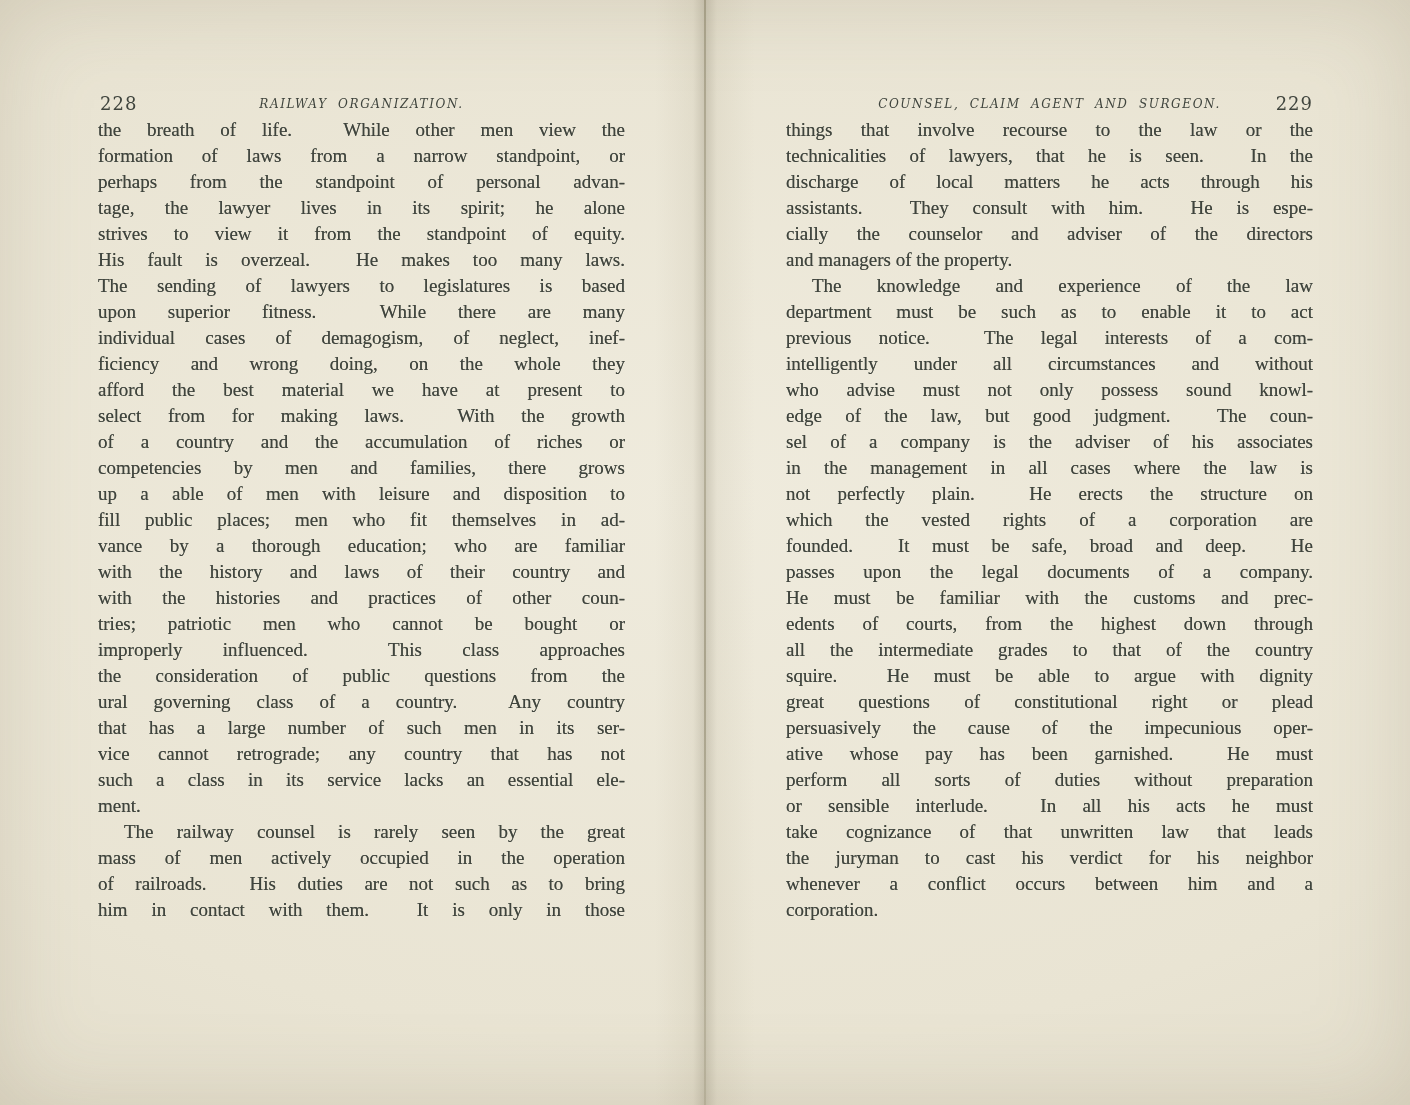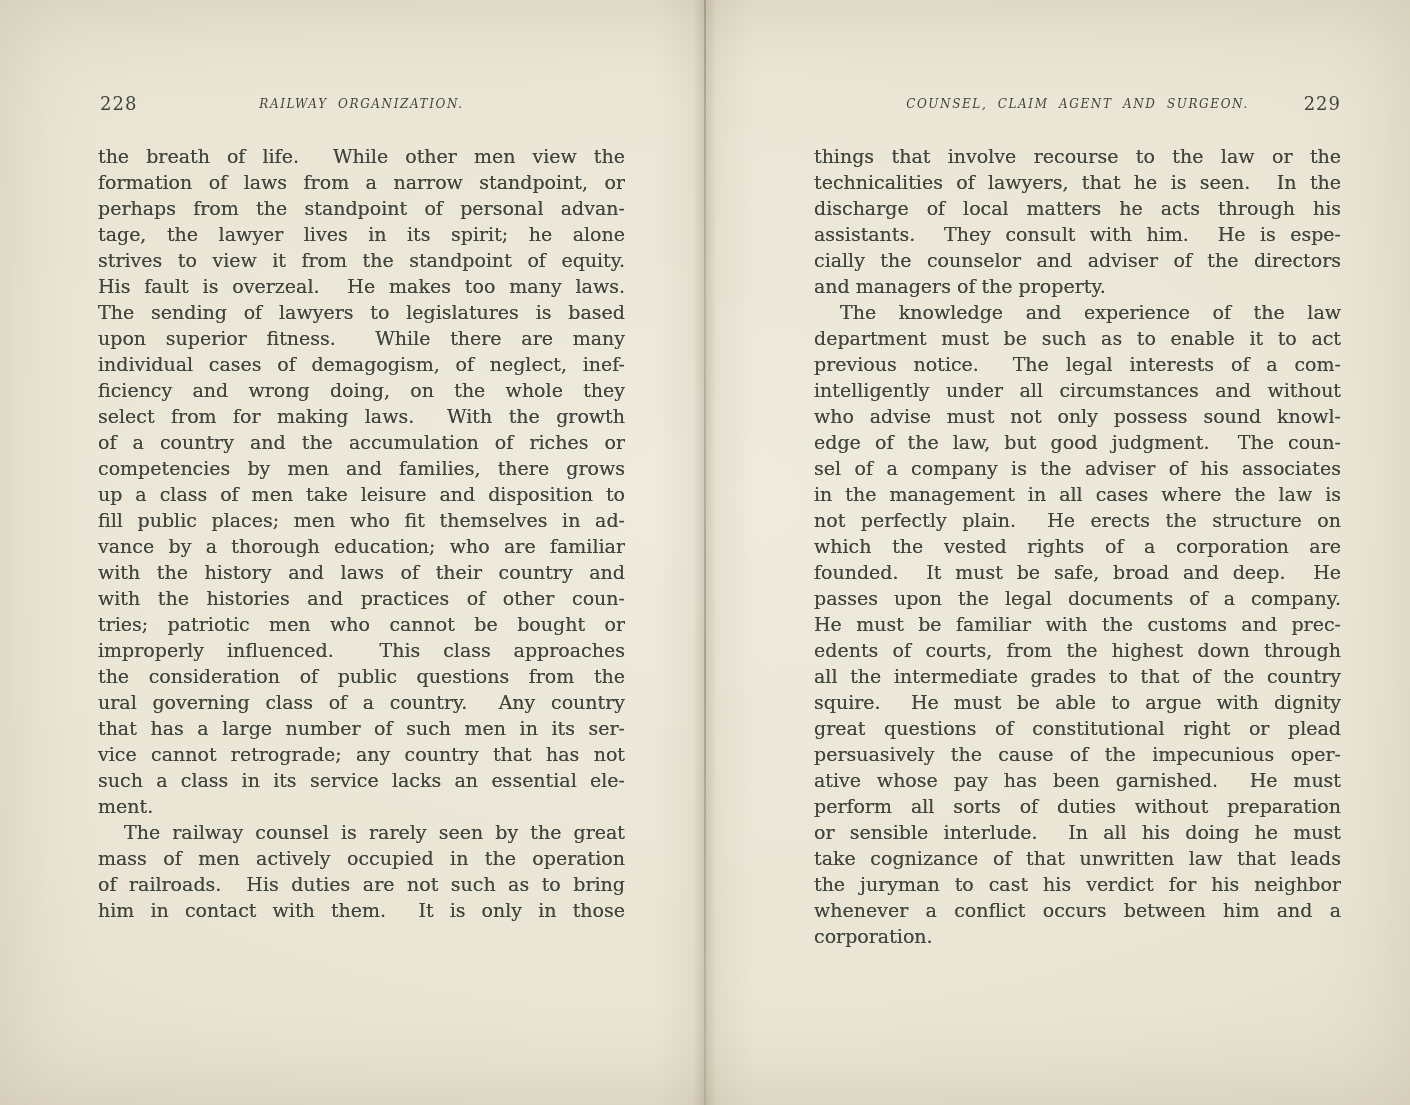--- a/index.html
+++ b/index.html
@@ -47,21 +47,21 @@
       rgba(140, 133, 105, 0.55) 60%,
       rgba(150, 143, 115, 0.30) 100%);
   }
   .page {
     position: absolute;
     top: 0;
     height: 1105px;
     width: 642px;
   }
   .page-left  { left: 0; }
-  .page-right { left: 733px; padding-left: 20px; }
+  .page-right { left: 705px; padding-left: 20px; }
   .text-col {
     position: absolute;
     top: 93px;
     width: 527px;
   }
   .page-left  .text-col { left: 98px; }
   .page-right .text-col { left: 81px; }
   .page-header {
     position: relative;
     height: 24px;
@@ -77,24 +77,24 @@
   .page-num {
     position: absolute;
     top: 0;
     font-size: 18px;
     font-style: normal;
     letter-spacing: 1px;
   }
   .page-num-left  { left: 2px; }
   .page-num-right { right: 0; }
   .page-body {
-    margin-top: 26px;
     font-size: 19px;
     line-height: 26px;
     text-shadow: 0 0 0.6px rgba(63, 68, 61, 0.7);
+    font-family: Liberation Serif, serif;
   }
   .line {
     height: 26px;
     text-align: justify;
     text-align-last: justify;
     white-space: pre-wrap;
     overflow: hidden;
   }
   .line.para-end { text-align-last: left; }
   .line.indent   { text-indent: 26px; }
@@ -114,24 +114,25 @@
           <div class="line">the breath of life.  While other men view the</div>
           <div class="line">formation of laws from a narrow standpoint, or</div>
           <div class="line">perhaps from the standpoint of personal advan-</div>
           <div class="line">tage, the lawyer lives in its spirit; he alone</div>
           <div class="line">strives to view it from the standpoint of equity.</div>
           <div class="line">His fault is overzeal.  He makes too many laws.</div>
           <div class="line">The sending of lawyers to legislatures is based</div>
           <div class="line">upon superior fitness.  While there are many</div>
           <div class="line">individual cases of demagogism, of neglect, inef-</div>
           <div class="line">ficiency and wrong doing, on the whole they</div>
+          <div class="line">afford the best material we have at present to</div>
           <div class="line">select from for making laws.  With the growth</div>
           <div class="line">of a country and the accumulation of riches or</div>
           <div class="line">competencies by men and families, there grows</div>
-          <div class="line">up a class of men take leisure and disposition to</div>
+          <div class="line">up a able of men with leisure and disposition to</div>
           <div class="line">fill public places; men who fit themselves in ad-</div>
           <div class="line">vance by a thorough education; who are familiar</div>
           <div class="line">with the history and laws of their country and</div>
           <div class="line">with the histories and practices of other coun-</div>
           <div class="line">tries; patriotic men who cannot be bought or</div>
           <div class="line">improperly influenced.  This class approaches</div>
           <div class="line">the consideration of public questions from the</div>
           <div class="line">ural governing class of a country.  Any country</div>
           <div class="line">that has a large number of such men in its ser-</div>
           <div class="line">vice cannot retrograde; any country that has not</div>
@@ -175,21 +176,21 @@
           <div class="line">founded.  It must be safe, broad and deep.  He</div>
           <div class="line">passes upon the legal documents of a company.</div>
           <div class="line">He must be familiar with the customs and prec-</div>
           <div class="line">edents of courts, from the highest down through</div>
           <div class="line">all the intermediate grades to that of the country</div>
           <div class="line">squire.  He must be able to argue with dignity</div>
           <div class="line">great questions of constitutional right or plead</div>
           <div class="line">persuasively the cause of the impecunious oper-</div>
           <div class="line">ative whose pay has been garnished.  He must</div>
           <div class="line">perform all sorts of duties without preparation</div>
-          <div class="line">or sensible interlude.  In all his doing he must</div>
+          <div class="line">or sensible interlude.  In all his acts he must</div>
           <div class="line">take cognizance of that unwritten law that leads</div>
           <div class="line">the juryman to cast his verdict for his neighbor</div>
           <div class="line">whenever a conflict occurs between him and a</div>
           <div class="line para-end">corporation.</div>
         </div>
     </div>
   </div>
 
 </div>
 

